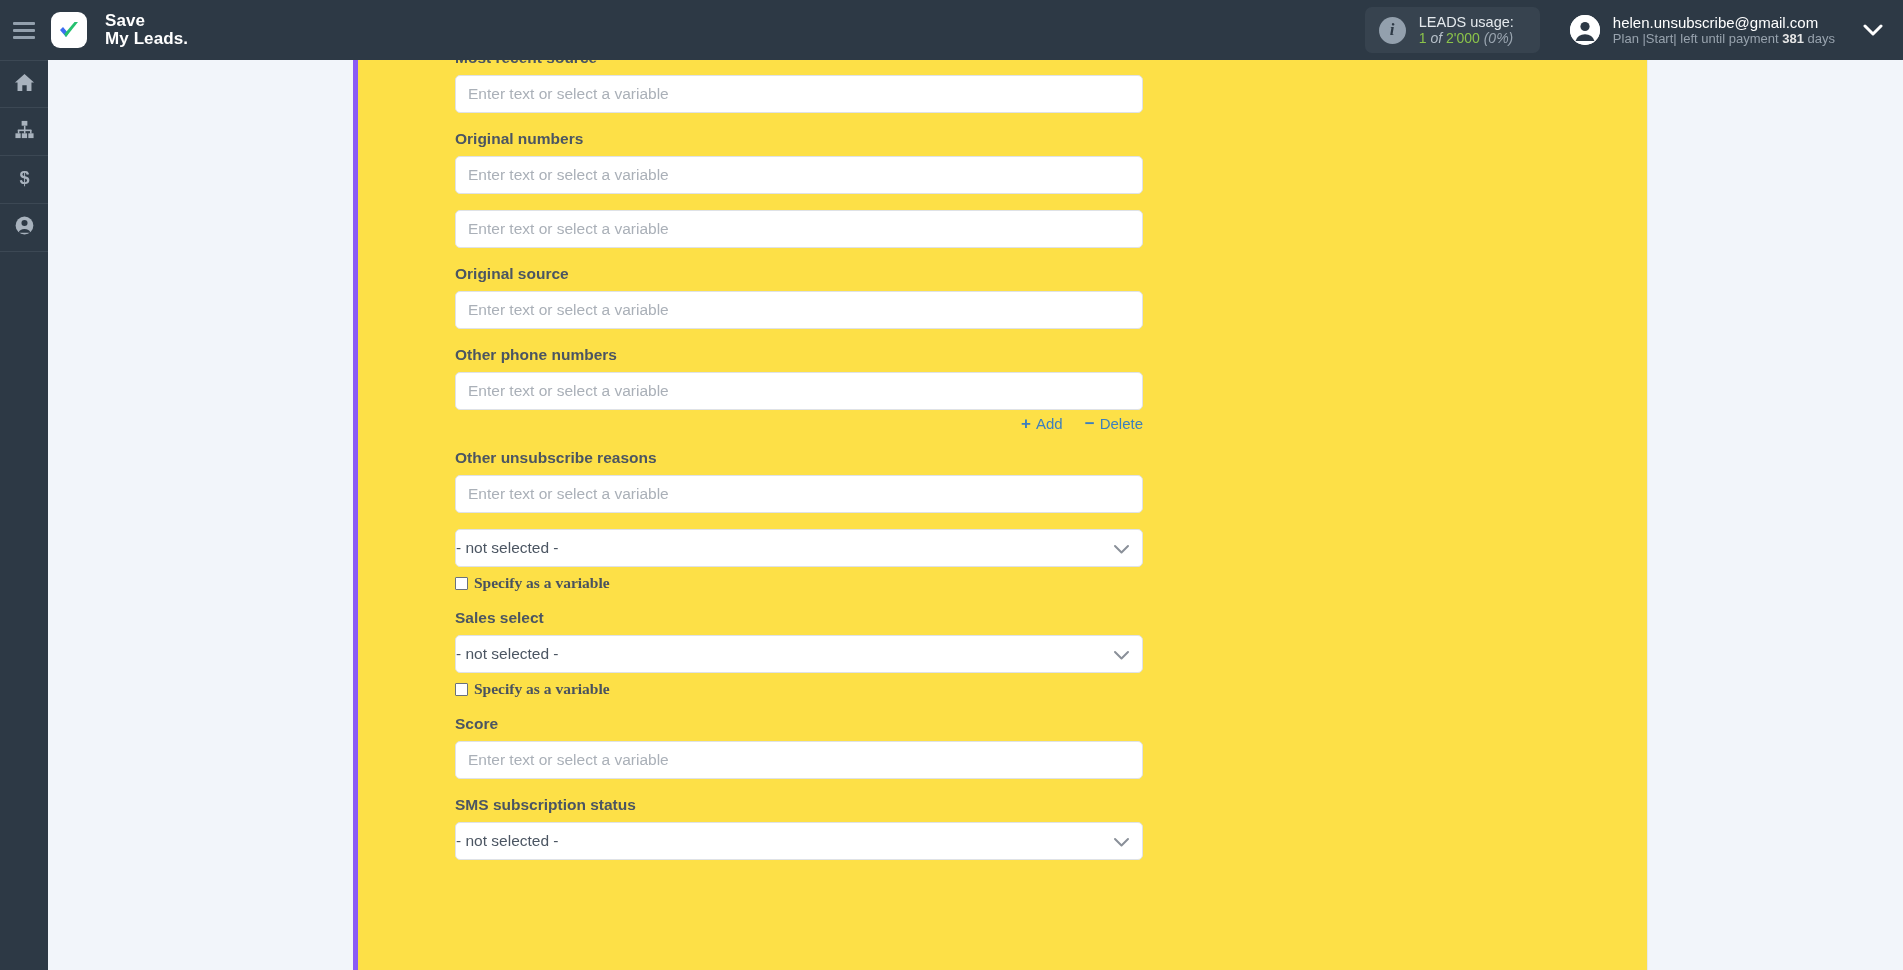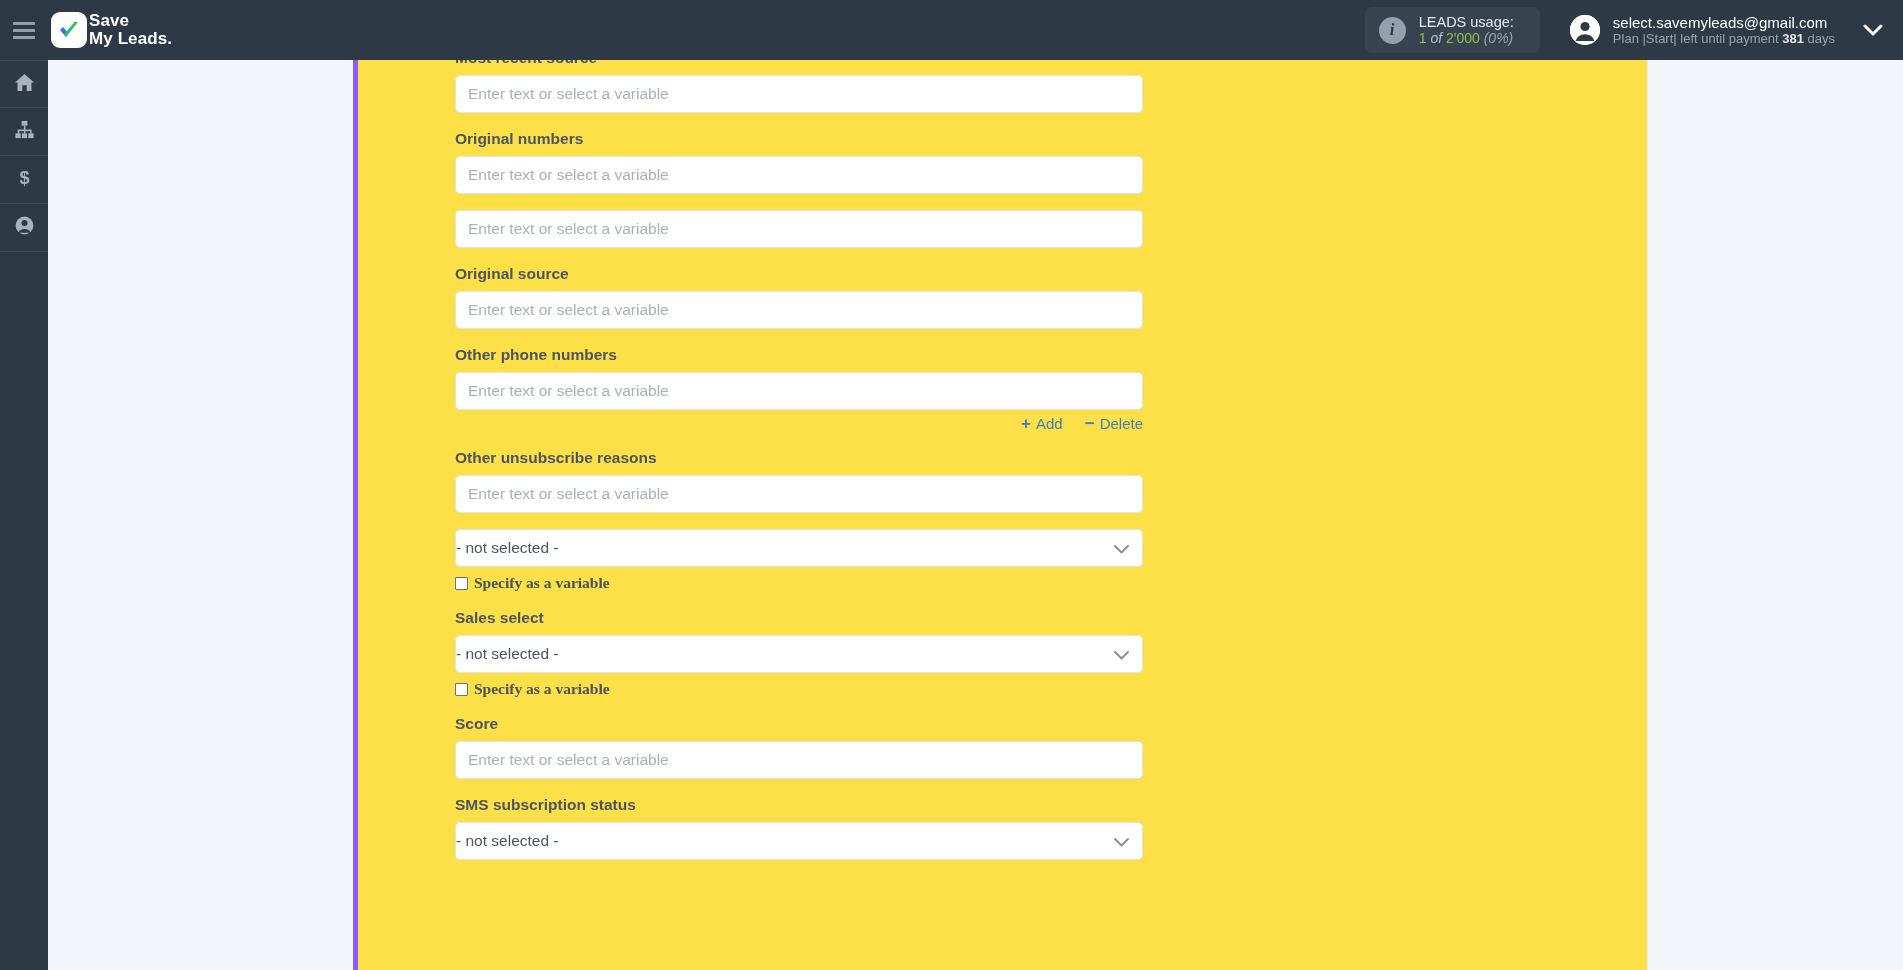--- a/index.html
+++ b/index.html
@@ -34,21 +34,21 @@
   .hamburger span {
     display: block;
     width: 22px; height: 3px;
     background: #93a0ad;
     border-radius: 1px;
   }
 
   .brand {
     display: flex;
     align-items: center;
-    gap: 2px;
+    gap: 18px;
     margin-left: 3px;
     cursor: pointer;
   }
   .brand-logo {
     width: 36px; height: 36px;
     background: #ffffff;
     border-radius: 9px;
     display: flex;
     align-items: center;
     justify-content: center;
@@ -319,21 +319,21 @@
 
   <div class="account">
     <div class="avatar">
       <svg width="30" height="30" viewBox="0 0 30 30">
         <circle cx="15" cy="15" r="15" fill="#ffffff"></circle>
         <circle cx="15" cy="11.5" r="4.6" fill="#2d3945"></circle>
         <path d="M5.6 26 a9.6 8.6 0 0 1 18.8 0 Z" fill="#2d3945"></path>
       </svg>
     </div>
     <div>
-      <div class="account-email">select.savemyleads@gmail.com</div>
+      <div class="account-email">helen.unsubscribe@gmail.com</div>
       <div class="account-plan">
         <span>Plan |Start| left until payment</span>
         <b>381</b>
         <span>days</span>
       </div>
     </div>
   </div>
 
   <div class="topbar-caret">
     <svg width="20" height="13" viewBox="0 0 20 13">

